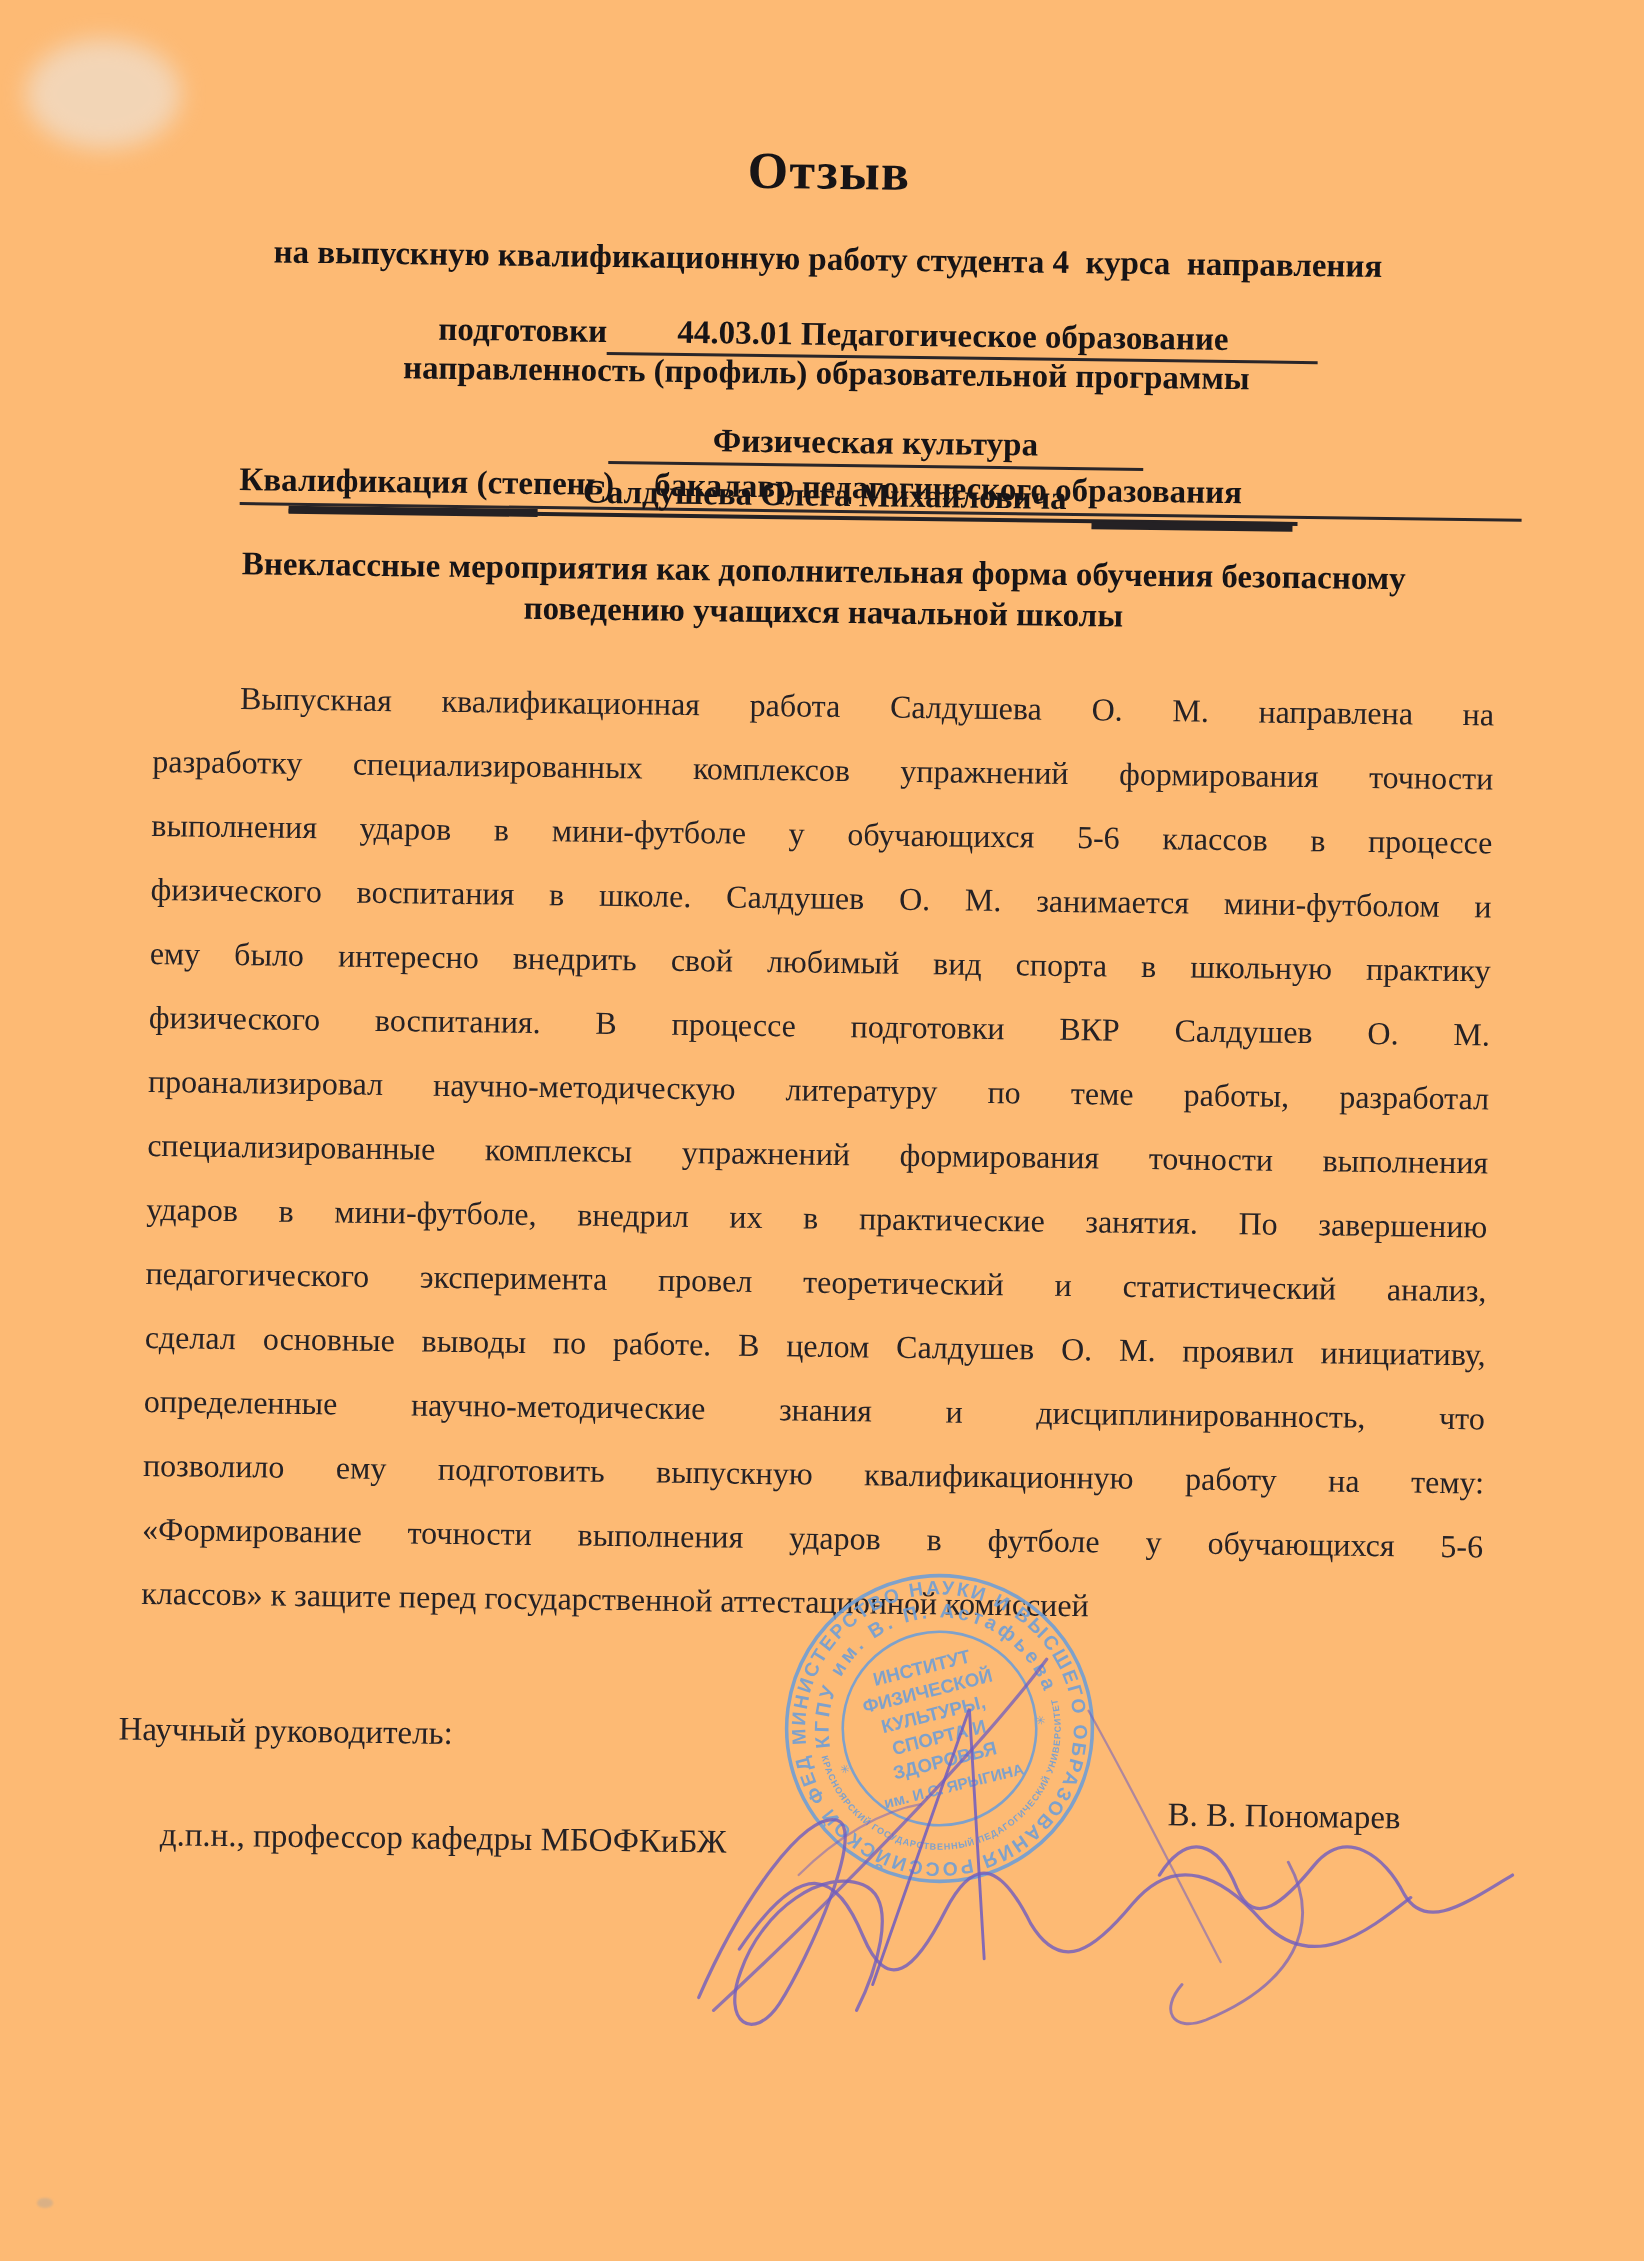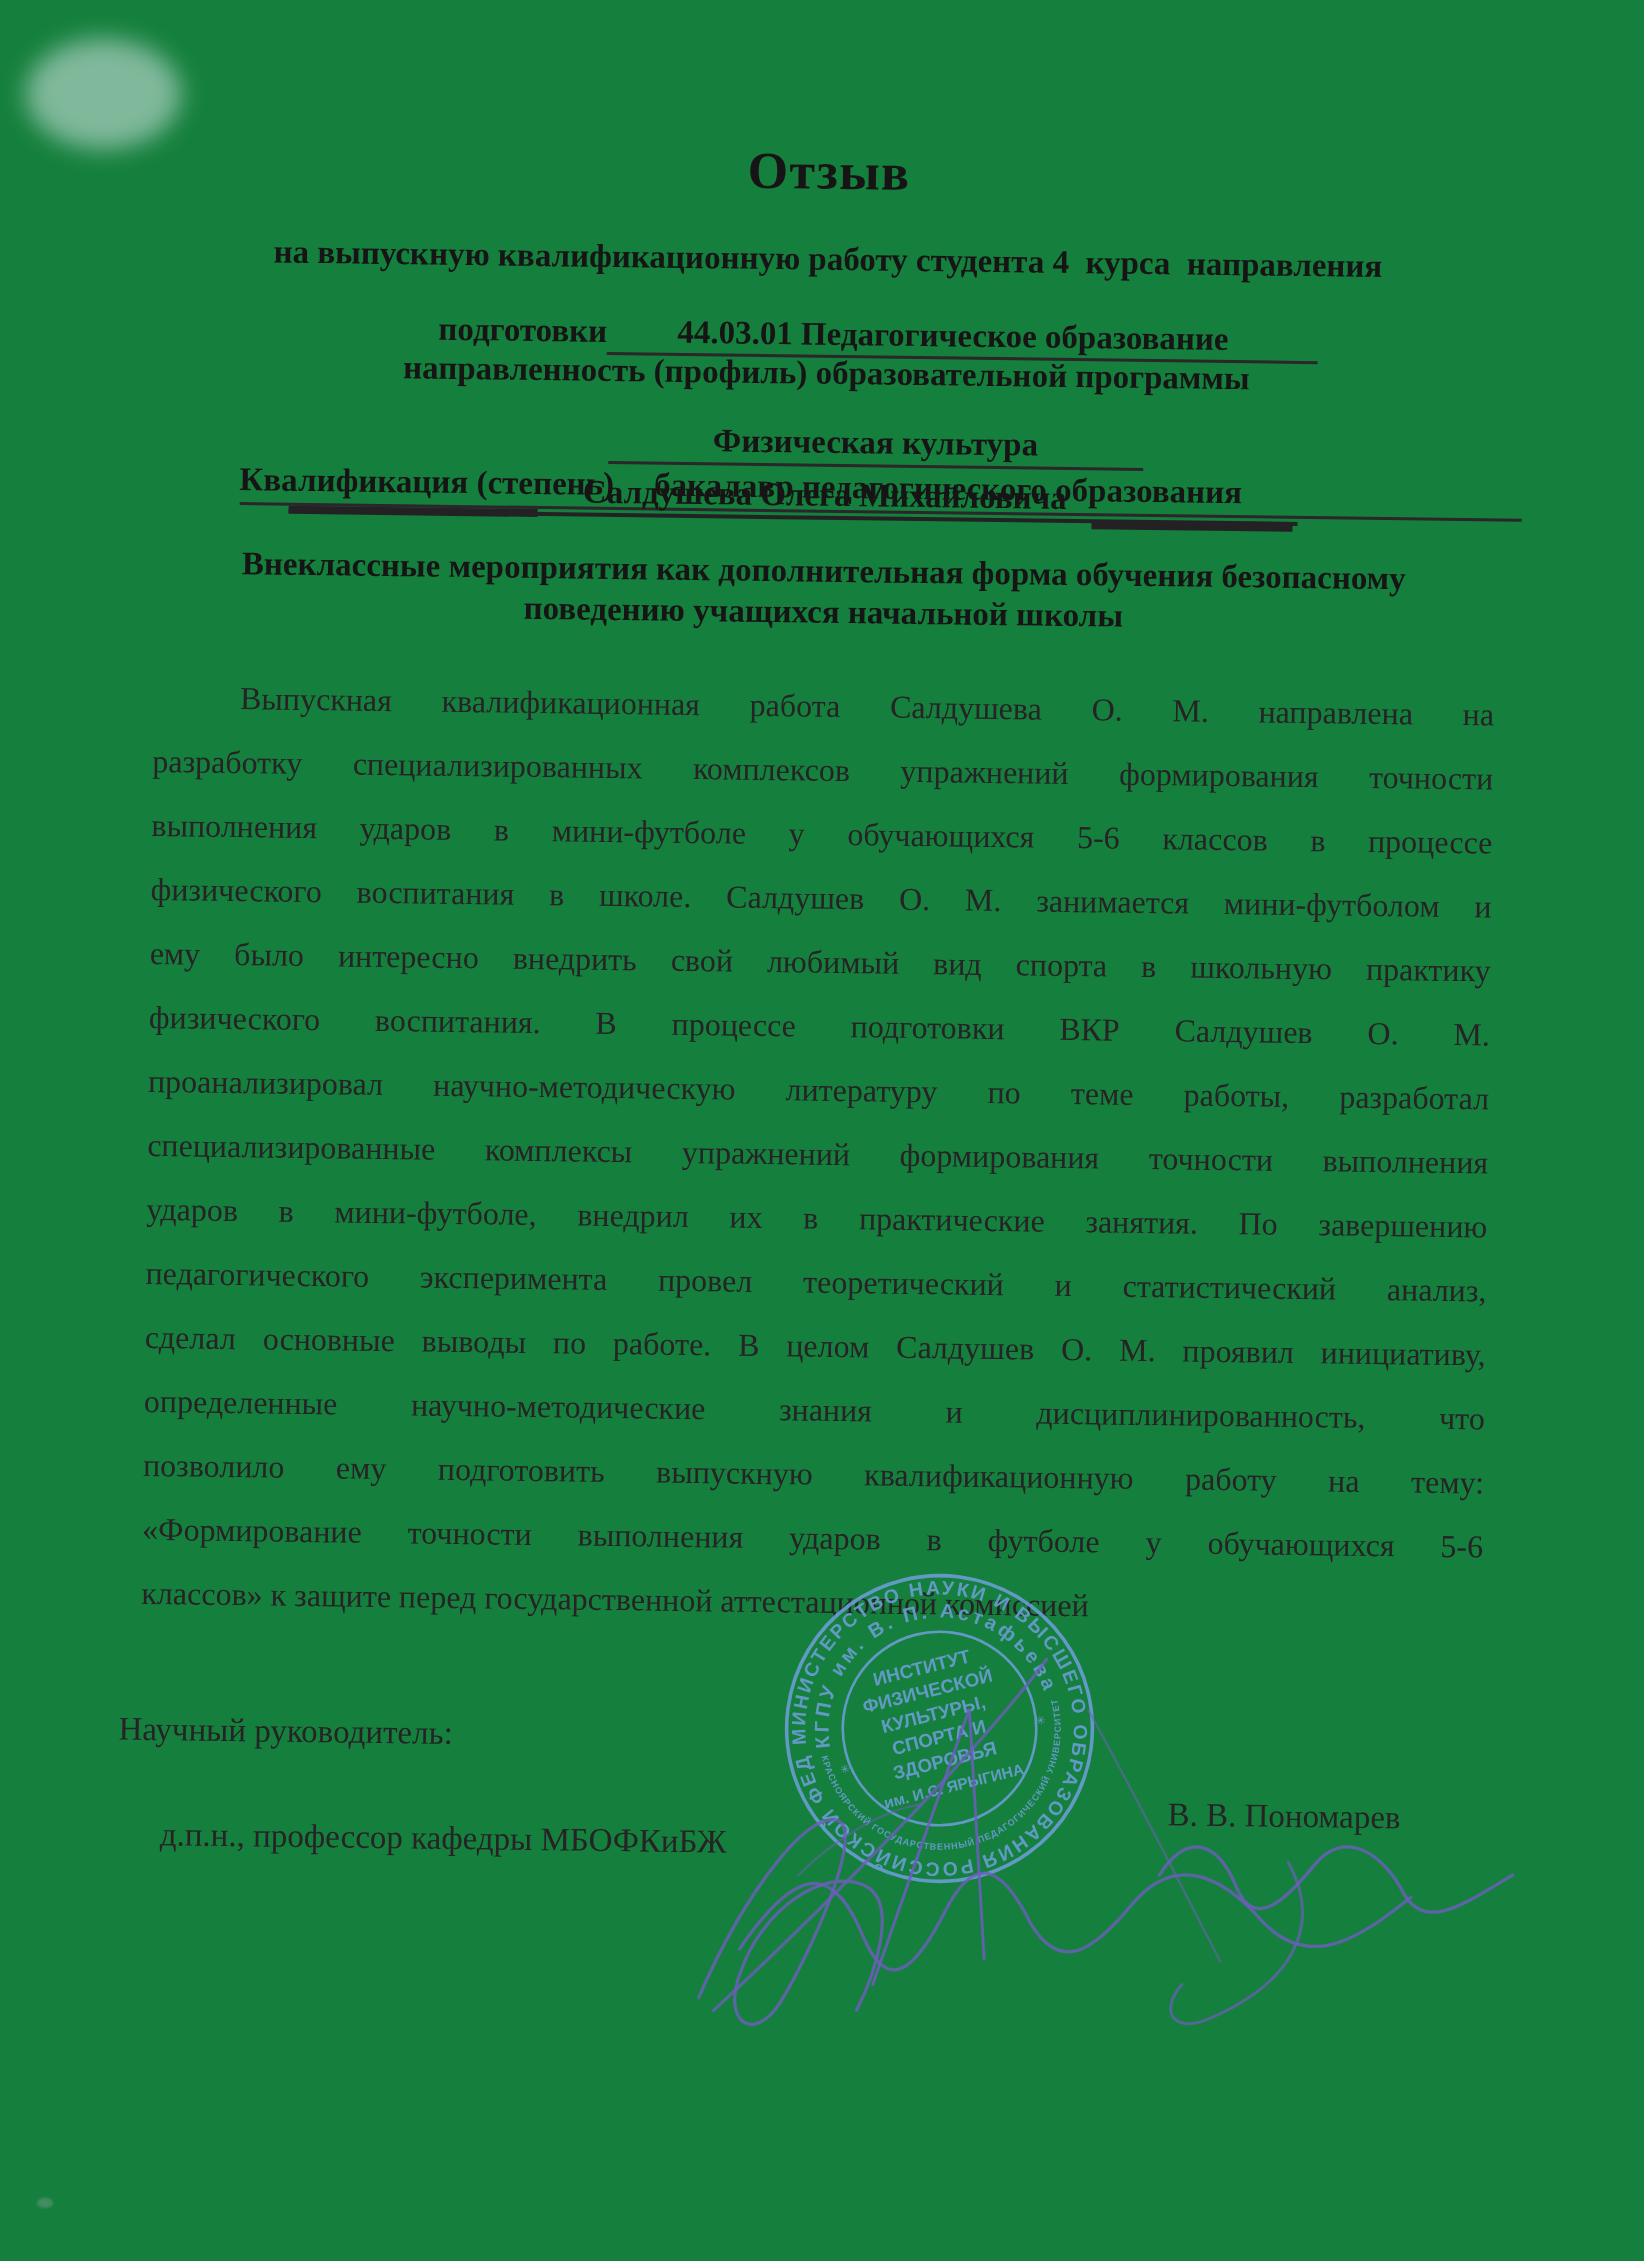--- a/index.html
+++ b/index.html
@@ -1,18 +1,18 @@
 <!DOCTYPE html>
 <html style="font-size:10.3px"><head>
 <meta charset="utf-8">
 <style>
   html,body{margin:0;padding:0;background:#ffffff;}
   body{width:1644px;height:2261px;position:relative;overflow:hidden;
        font-family:"Liberation Serif", serif;}
-  .sheet{position:absolute;inset:0;background:#15803d;padding-left:31px;}
+  .sheet{position:absolute;inset:0;background:#fdba74;padding-left:31px;}
   
   .typed{position:absolute;inset:0;transform:rotate(0.75deg);
          transform-origin:155px 709px;color:#201d1f;}
   .line{position:absolute;left:90px;right:90px;white-space:pre;line-height:1;}
   .center{text-align:center;}
   .b{font-weight:bold;color:#171416;}
   .title{font-size:52px;letter-spacing:1.3px;}
   .h{font-size:33px;}
   .body-par{position:absolute;left:153px;width:1341px;top:665px;
             font-size:32px;color:#262225;}

